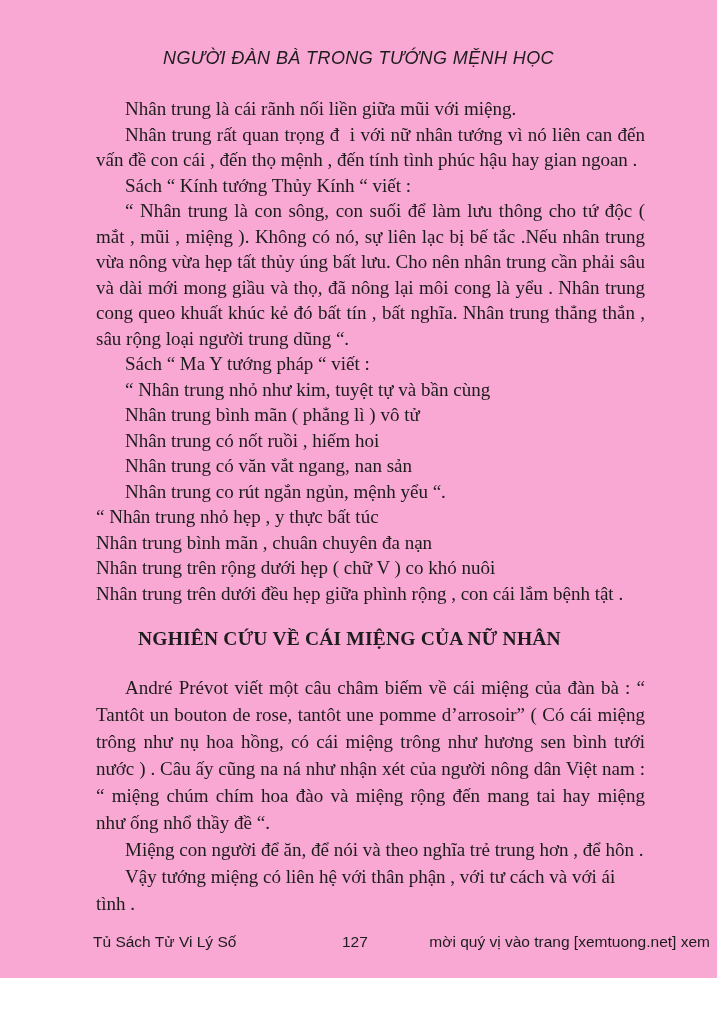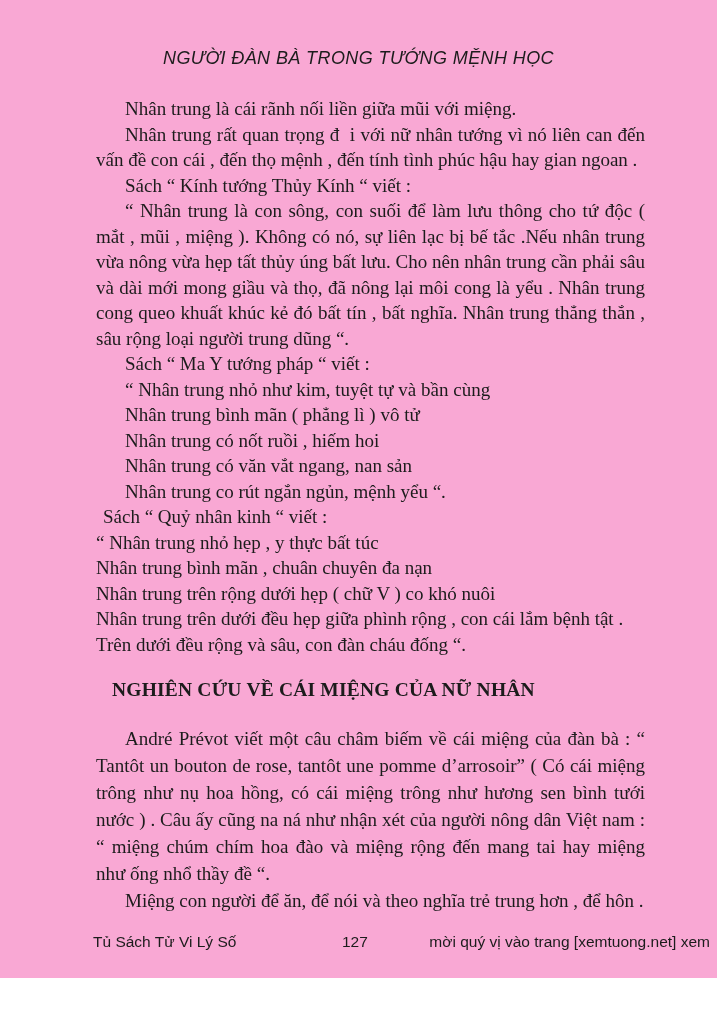--- a/index.html
+++ b/index.html
@@ -35,21 +35,21 @@
   }
   .para { margin: 0; }
   .para2 { line-height: 27px; }
   .indent { text-indent: 29px; }
   .indent-sm { text-indent: 7px; }
   .justify { text-align: justify; }
   .section-heading {
     font-size: 19.5px;
     font-weight: bold;
     line-height: 26px;
-    margin: 20px 0 22px 16px;
+    margin: 20px 0 22px 42px;
     letter-spacing: 0.2px;
   }
   .footer {
     position: absolute;
     left: 93px;
     right: 7px;
     top: 933px;
     font-family: "Liberation Sans", "DejaVu Sans", sans-serif;
     font-size: 15.5px;
     color: #1c1c1c;
@@ -75,31 +75,30 @@
     <p class="para indent">Nhân trung là cái rãnh nối liền giữa mũi với miệng.</p>
     <p class="para indent justify">Nhân trung rất quan trọng đ&nbsp; i với nữ nhân tướng vì nó liên can đến vấn đề con cái , đến thọ mệnh , đến tính tình phúc hậu hay gian ngoan .</p>
     <p class="para indent">Sách “ Kính tướng Thủy Kính “ viết :</p>
     <p class="para indent justify">“ Nhân trung là con sông, con suối để làm lưu thông cho tứ độc ( mắt , mũi , miệng ). Không có nó, sự liên lạc bị bế tắc .Nếu nhân trung vừa nông vừa hẹp tất thủy úng bất lưu. Cho nên nhân trung cần phải sâu và dài mới mong giầu và thọ, đã nông lại môi cong là yểu . Nhân trung cong queo khuất khúc kẻ đó bất tín , bất nghĩa. Nhân trung thẳng thắn , sâu rộng loại người trung dũng “.</p>
     <p class="para indent">Sách “ Ma Y tướng pháp “ viết :</p>
     <p class="para indent">“ Nhân trung nhỏ như kim, tuyệt tự và bần cùng</p>
     <p class="para indent">Nhân trung bình mãn ( phẳng lì ) vô tử</p>
     <p class="para indent">Nhân trung có nốt ruồi , hiếm hoi</p>
     <p class="para indent">Nhân trung có văn vắt ngang, nan sản</p>
     <p class="para indent">Nhân trung co rút ngắn ngủn, mệnh yểu “.</p>
-    <p class="para indent-sm">Sách “ Quỷ nhân kinh “ viết :</p>
     <p class="para">“ Nhân trung nhỏ hẹp , y thực bất túc</p>
     <p class="para">Nhân trung bình mãn , chuân chuyên đa nạn</p>
     <p class="para">Nhân trung trên rộng dưới hẹp ( chữ V ) co khó nuôi</p>
     <p class="para">Nhân trung trên dưới đều hẹp giữa phình rộng , con cái lắm bệnh tật .</p>
-    <p class="para">Trên dưới đều rộng và sâu, con đàn cháu đống “.</p>
 
     <h2 class="section-heading">NGHIÊN CỨU VỀ CÁI MIỆNG CỦA NỮ NHÂN</h2>
 
     <p class="para para2 indent justify">André Prévot viết một câu châm biếm về cái miệng của đàn bà : “ Tantôt un bouton de rose, tantôt une pomme d’arrosoir” ( Có cái miệng trông như nụ hoa hồng, có cái miệng trông như hương sen bình tưới nước ) . Câu ấy cũng na ná như nhận xét của người nông dân Việt nam : “ miệng chúm chím hoa đào và miệng rộng đến mang tai hay miệng như ống nhổ thầy đề “.</p>
     <p class="para para2 indent">Miệng con người để ăn, để nói và theo nghĩa trẻ trung hơn , để hôn .</p>
+    <p class="para para2 indent">Vậy tướng miệng có liên hệ với thân phận , với tư cách và với ái tình .</p>
   </div>
 
   <div class="footer">
     <span class="footer-left">Tủ Sách Tử Vi Lý Số</span>
     <span class="footer-center">127</span>
     <span class="footer-right">mời quý vị vào trang [xemtuong.net] xem</span>
   </div>
 
 </div>
 

